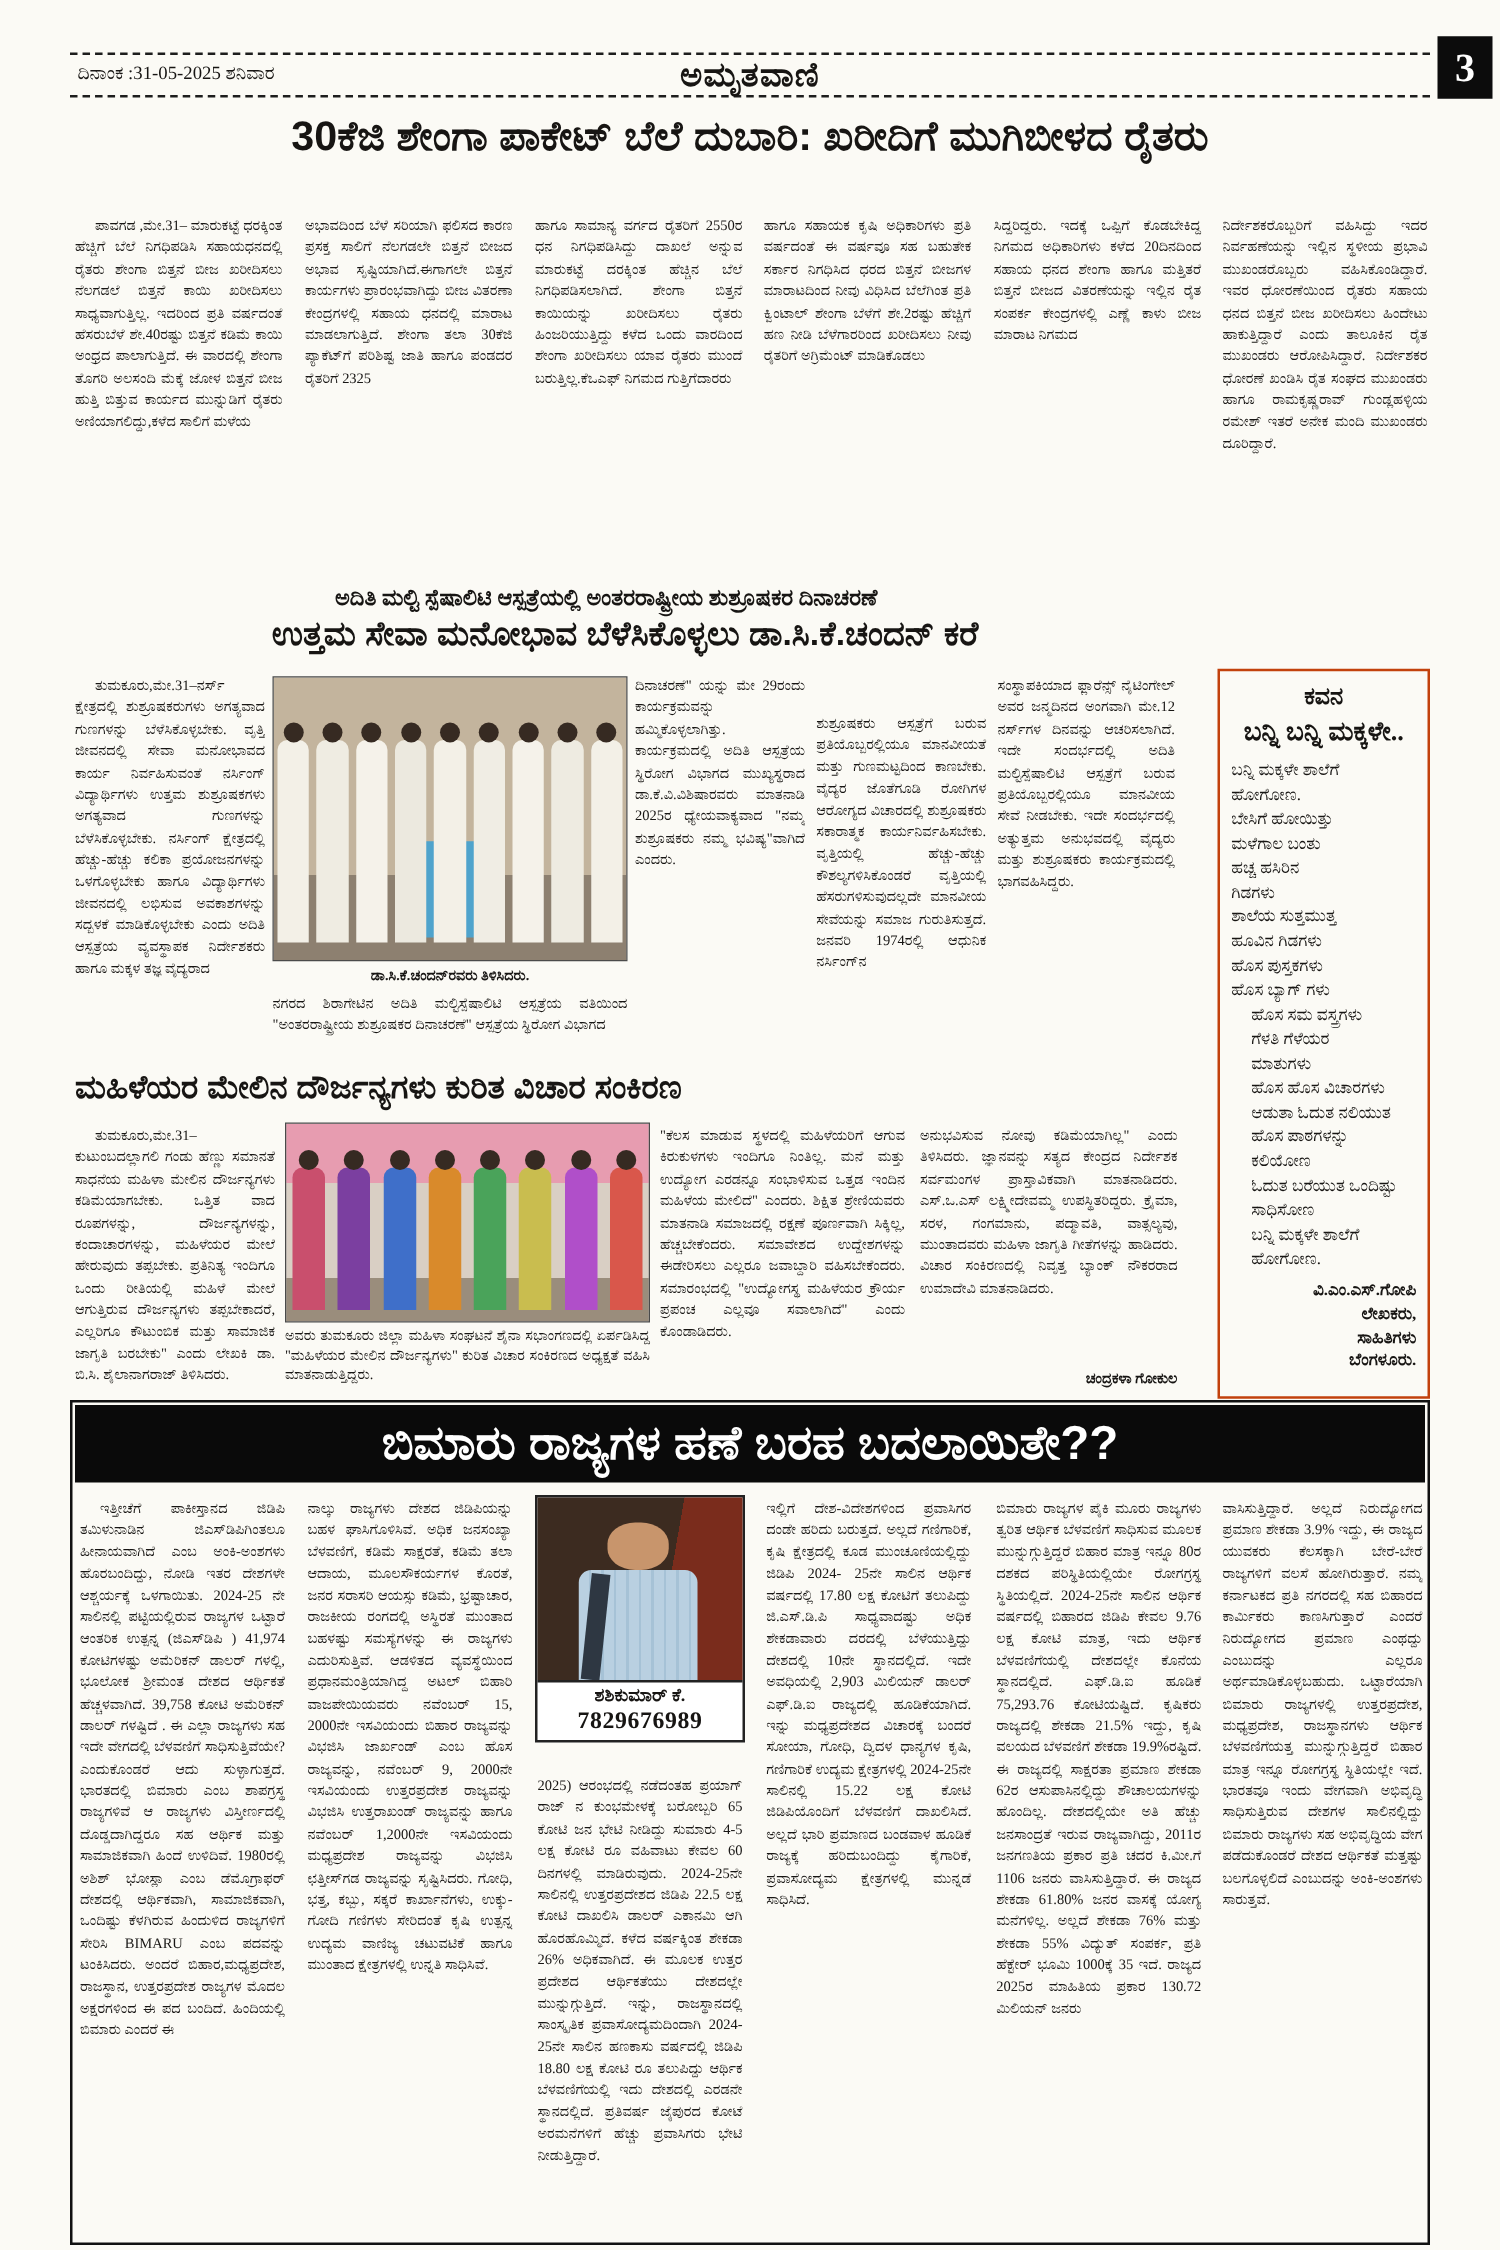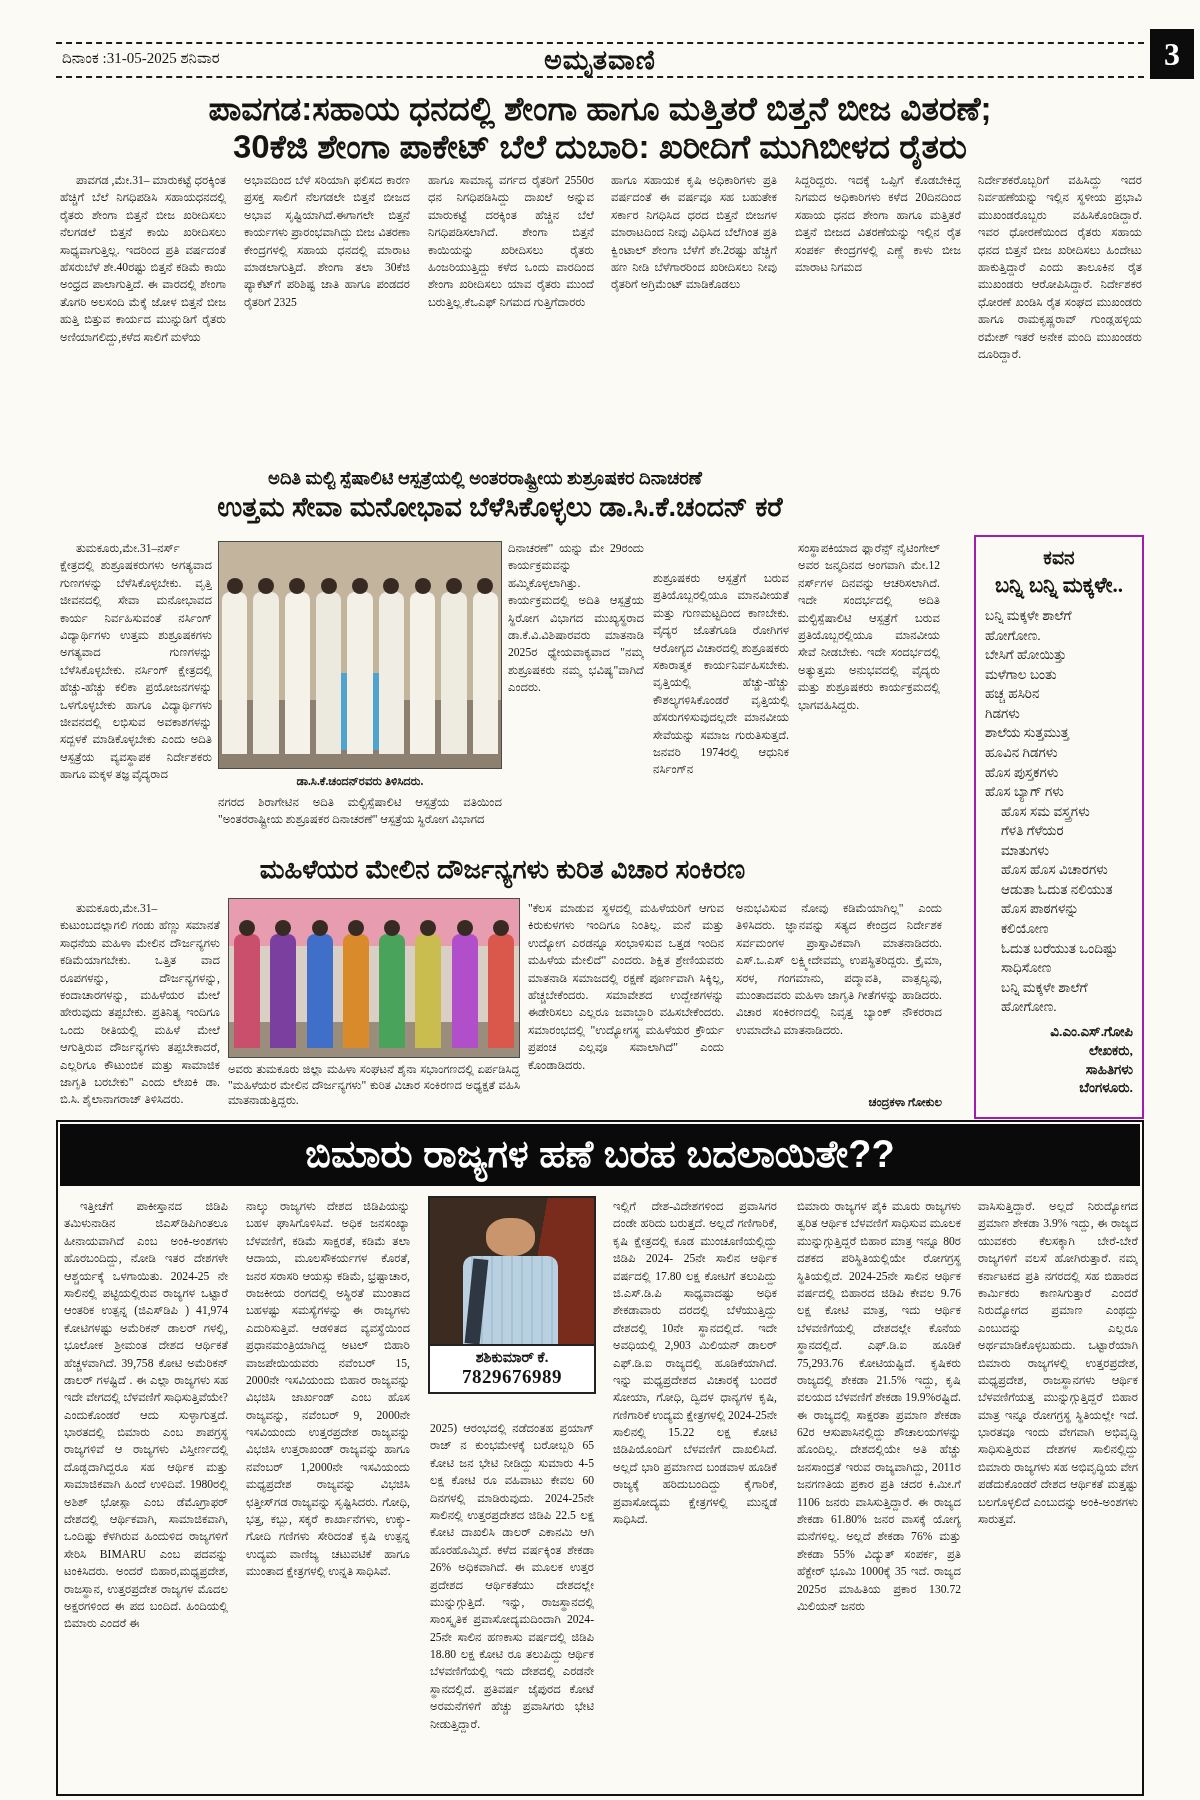--- a/index.html
+++ b/index.html
@@ -19,32 +19,32 @@
               display:flex; align-items:center; justify-content:center; }
   .a1-head { position:absolute; left:58px; top:90px; width:1084px; text-align:center;
              font-weight:bold; font-size:33px; line-height:1.16; }
   .col { position:absolute; font-size:11.6px; line-height:1.5; text-align:justify;
          overflow:hidden; word-break:break-word; }
   .lead { text-indent:16px; }
   .kicker { position:absolute; left:45px; top:468px; width:880px; text-align:center;
             font-weight:bold; font-size:18px; }
   .a2-head { position:absolute; left:60px; top:492px; width:880px; text-align:center;
              font-weight:bold; font-size:27px; }
-  .a3-head { position:absolute; left:60px; top:854px; width:885px; text-align:center;
+  .a3-head { position:absolute; left:60px; top:854px; width:885px; 
              font-weight:bold; font-size:26px; }
   .caption { position:absolute; font-size:11.5px; line-height:1.35; font-weight:bold;
              text-align:center; }
   .photo { position:absolute; border:1px solid #4a4a4a; overflow:hidden; }
   .photo .row { position:absolute; left:0; right:0; bottom:6%; display:flex;
                 justify-content:space-around; align-items:flex-end; height:78%; }
   .fig { position:relative; width:9%; height:92%; border-radius:8px 8px 0 0; }
   .fig::before { content:""; position:absolute; top:-14px; left:50%; transform:translateX(-50%);
                  width:16px; height:16px; border-radius:50%; background:#362a22; }
   .poem-box { position:absolute; left:974px; top:535px; width:170px; height:584px;
-              border:2px solid #a21caf; padding:10px 9px 6px 9px; background:#fbfaf5; }
+              border:2px solid #c2410c; padding:10px 9px 6px 9px; background:#fbfaf5; }
   .poem-kicker { text-align:center; font-weight:bold; font-size:19px; }
   .poem-title { text-align:center; font-weight:bold; font-size:21px; margin:4px 0 8px 0; }
   .poem-lines { font-size:13.5px; line-height:1.45; }
   .poem-lines div:nth-child(n+11) { padding-left:16px; }
   .poem-author { margin-top:6px; text-align:right; font-weight:bold; font-size:13.5px; line-height:1.4; }
   .bottom-box { position:absolute; left:56px; top:1120px; width:1088px; height:676px;
                 border:2px solid #111; }
   .banner { position:absolute; left:60px; top:1124px; width:1080px; height:62px;
             background:#0a0a0a; color:#fff; display:flex; align-items:center;
             justify-content:center; font-weight:bold; font-size:38px; }
@@ -62,21 +62,20 @@
 
 <div class="page">
 
   <div class="rule-dashed" style="top:42px"></div>
   <div class="rule-dashed" style="top:76px"></div>
   <div class="hdr-date">ದಿನಾಂಕ :31-05-2025 ಶನಿವಾರ</div>
   <div class="hdr-mast">ಅಮೃತವಾಣಿ</div>
   <div class="hdr-page">3</div>
 
   <div class="a1-head sans">
-    <div>ಪಾವಗಡ:ಸಹಾಯ ಧನದಲ್ಲಿ ಶೇಂಗಾ ಹಾಗೂ ಮತ್ತಿತರೆ ಬಿತ್ತನೆ ಬೀಜ ವಿತರಣೆ;</div>
     <div>30ಕೆಜಿ ಶೇಂಗಾ ಪಾಕೇಟ್ ಬೆಲೆ ದುಬಾರಿ: ಖರೀದಿಗೆ ಮುಗಿಬೀಳದ ರೈತರು</div>
   </div>
   <div class="col lead" style="left:60px;  top:172px; width:166px; height:292px">ಪಾವಗಡ ,ಮೇ.31– ಮಾರುಕಟ್ಟೆ ಧರಕ್ಕಿಂತ ಹೆಚ್ಚಿಗೆ ಬೆಲೆ ನಿಗಧಿಪಡಿಸಿ ಸಹಾಯಧನದಲ್ಲಿ ರೈತರು ಶೇಂಗಾ ಬಿತ್ತನೆ ಬೀಜ ಖರೀದಿಸಲು ನೆಲಗಡಲೆ ಬಿತ್ತನೆ ಕಾಯಿ ಖರೀದಿಸಲು ಸಾಧ್ಯವಾಗುತ್ತಿಲ್ಲ. ಇದರಿಂದ ಪ್ರತಿ ವರ್ಷದಂತೆ ಹೆಸರುಬೆಳೆ ಶೇ.40ರಷ್ಟು ಬಿತ್ತನೆ ಕಡಿಮೆ ಕಾಯಿ ಅಂಧ್ರದ ಪಾಲಾಗುತ್ತಿದೆ. ಈ ವಾರದಲ್ಲಿ ಶೇಂಗಾ ತೊಗರಿ ಅಲಸಂದಿ ಮೆಕ್ಕೆ ಜೋಳ ಬಿತ್ತನೆ ಬೀಜ ಹುತ್ತಿ ಬಿತ್ತುವ ಕಾರ್ಯದ ಮುನ್ನುಡಿಗೆ ರೈತರು ಅಣಿಯಾಗಲಿದ್ದು,ಕಳೆದ ಸಾಲಿಗೆ ಮಳೆಯ</div>
   <div class="col" style="left:244px; top:172px; width:166px; height:292px">ಅಭಾವದಿಂದ ಬೆಳೆ ಸರಿಯಾಗಿ ಫಲಿಸದ ಕಾರಣ ಪ್ರಸಕ್ತ ಸಾಲಿಗೆ ನೆಲಗಡಲೇ ಬಿತ್ತನೆ ಬೀಜದ ಅಭಾವ ಸೃಷ್ಟಿಯಾಗಿದೆ.ಈಗಾಗಲೇ ಬಿತ್ತನೆ ಕಾರ್ಯಗಳು ಪ್ರಾರಂಭವಾಗಿದ್ದು ಬೀಜ ವಿತರಣಾ ಕೇಂದ್ರಗಳಲ್ಲಿ ಸಹಾಯ ಧನದಲ್ಲಿ ಮಾರಾಟ ಮಾಡಲಾಗುತ್ತಿದೆ. ಶೇಂಗಾ ತಲಾ 30ಕೆಜಿ ಪ್ಯಾಕೆಟ್‌ಗೆ ಪರಿಶಿಷ್ಟ ಜಾತಿ ಹಾಗೂ ಪಂಡದರ ರೈತರಿಗೆ 2325</div>
   <div class="col" style="left:428px; top:172px; width:166px; height:292px">ಹಾಗೂ ಸಾಮಾನ್ಯ ವರ್ಗದ ರೈತರಿಗೆ 2550ರ ಧನ ನಿಗಧಿಪಡಿಸಿದ್ದು ದಾಖಲೆ ಅನ್ನುವ ಮಾರುಕಟ್ಟೆ ದರಕ್ಕಿಂತ ಹೆಚ್ಚಿನ ಬೆಲೆ ನಿಗಧಿಪಡಿಸಲಾಗಿದೆ. ಶೇಂಗಾ ಬಿತ್ತನೆ ಕಾಯಿಯನ್ನು ಖರೀದಿಸಲು ರೈತರು ಹಿಂಜರಿಯುತ್ತಿದ್ದು ಕಳೆದ ಒಂದು ವಾರದಿಂದ ಶೇಂಗಾ ಖರೀದಿಸಲು ಯಾವ ರೈತರು ಮುಂದೆ ಬರುತ್ತಿಲ್ಲ.ಕೆಒಎಫ್ ನಿಗಮದ ಗುತ್ತಿಗೆದಾರರು</div>
   <div class="col" style="left:611px; top:172px; width:166px; height:292px">ಹಾಗೂ ಸಹಾಯಕ ಕೃಷಿ ಅಧಿಕಾರಿಗಳು ಪ್ರತಿ ವರ್ಷದಂತೆ ಈ ವರ್ಷವೂ ಸಹ ಬಹುತೇಕ ಸರ್ಕಾರ ನಿಗಧಿಸಿದ ಧರದ ಬಿತ್ತನೆ ಬೀಜಗಳ ಮಾರಾಟದಿಂದ ನೀವು ವಿಧಿಸಿದ ಬೆಲೆಗಿಂತ ಪ್ರತಿ ಕ್ವಿಂಟಾಲ್ ಶೇಂಗಾ ಬೆಳೆಗೆ ಶೇ.2ರಷ್ಟು ಹೆಚ್ಚಿಗೆ ಹಣ ನೀಡಿ ಬೆಳೆಗಾರರಿಂದ ಖರೀದಿಸಲು ನೀವು ರೈತರಿಗೆ ಅಗ್ರಿಮೆಂಟ್ ಮಾಡಿಕೊಡಲು</div>
   <div class="col" style="left:795px; top:172px; width:166px; height:292px">ಸಿದ್ದರಿದ್ದರು. ಇದಕ್ಕೆ ಒಪ್ಪಿಗೆ ಕೊಡಬೇಕಿದ್ದ ನಿಗಮದ ಅಧಿಕಾರಿಗಳು ಕಳೆದ 20ದಿನದಿಂದ ಸಹಾಯ ಧನದ ಶೇಂಗಾ ಹಾಗೂ ಮತ್ತಿತರೆ ಬಿತ್ತನೆ ಬೀಜದ ವಿತರಣೆಯನ್ನು ಇಲ್ಲಿನ ರೈತ ಸಂಪರ್ಕ ಕೇಂದ್ರಗಳಲ್ಲಿ ಎಣ್ಣೆ ಕಾಳು ಬೀಜ ಮಾರಾಟ ನಿಗಮದ</div>
   <div class="col" style="left:978px; top:172px; width:164px; height:356px">ನಿರ್ದೇಶಕರೊಬ್ಬರಿಗೆ ವಹಿಸಿದ್ದು ಇದರ ನಿರ್ವಹಣೆಯನ್ನು ಇಲ್ಲಿನ ಸ್ಥಳೀಯ ಪ್ರಭಾವಿ ಮುಖಂಡರೊಬ್ಬರು ವಹಿಸಿಕೊಂಡಿದ್ದಾರೆ. ಇವರ ಧೋರಣೆಯಿಂದ ರೈತರು ಸಹಾಯ ಧನದ ಬಿತ್ತನೆ ಬೀಜ ಖರೀದಿಸಲು ಹಿಂದೇಟು ಹಾಕುತ್ತಿದ್ದಾರೆ ಎಂದು ತಾಲೂಕಿನ ರೈತ ಮುಖಂಡರು ಆರೋಪಿಸಿದ್ದಾರೆ. ನಿರ್ದೇಶಕರ ಧೋರಣೆ ಖಂಡಿಸಿ ರೈತ ಸಂಘದ ಮುಖಂಡರು ಹಾಗೂ ರಾಮಕೃಷ್ಣರಾವ್ ಗುಂಡ್ಲಹಳ್ಳಿಯ ರಮೇಶ್ ಇತರೆ ಅನೇಕ ಮಂದಿ ಮುಖಂಡರು ದೂರಿದ್ದಾರೆ.</div>
 
   <div class="kicker">ಅದಿತಿ ಮಲ್ಟಿ ಸ್ಪೆಷಾಲಿಟಿ ಆಸ್ಪತ್ರೆಯಲ್ಲಿ ಅಂತರರಾಷ್ಟ್ರೀಯ ಶುಶ್ರೂಷಕರ ದಿನಾಚರಣೆ</div>

